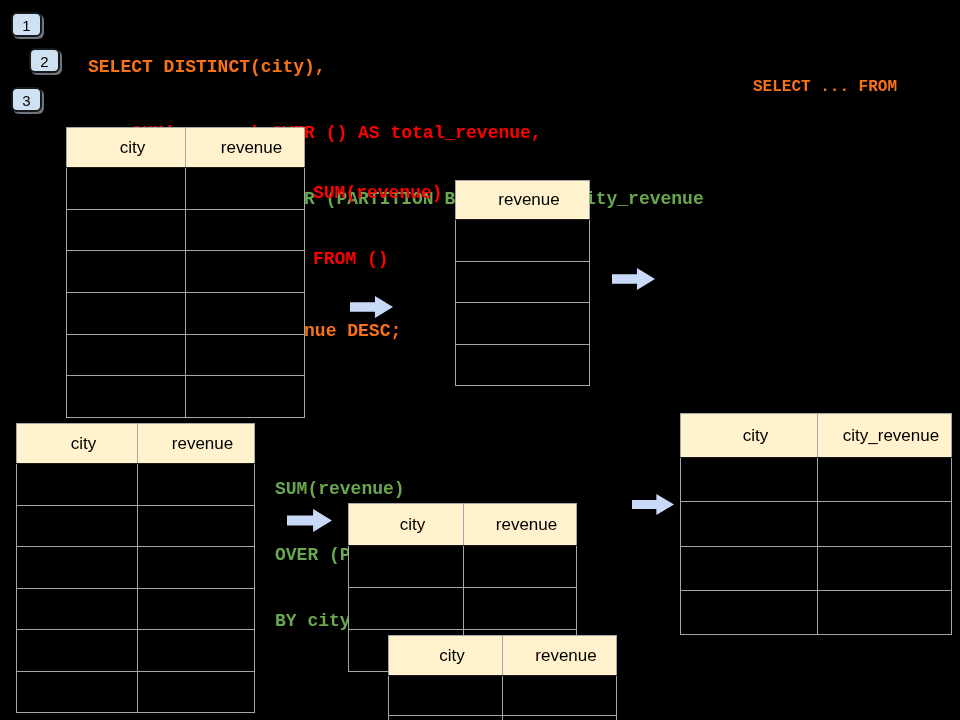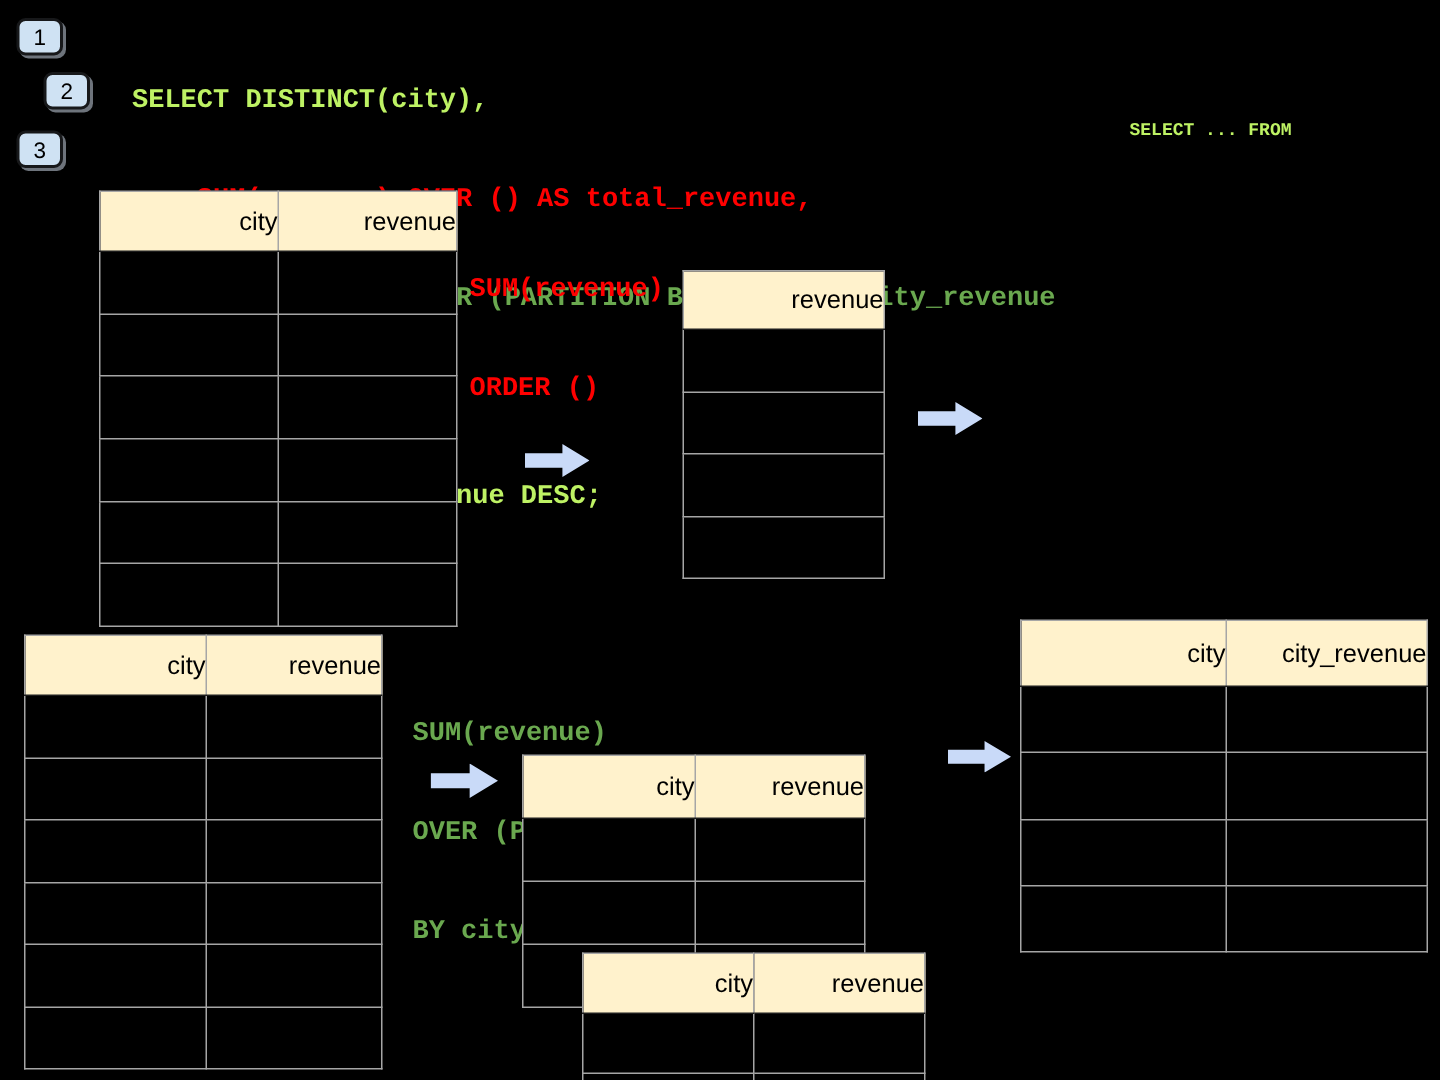--- a/index.html
+++ b/index.html
@@ -10,25 +10,25 @@
   }
   
   .code{
     position:absolute;
     font-family:"Liberation Mono", monospace;
     font-weight:bold;
     font-size:18px;line-height:22px;
     white-space:pre;
   }
   .code div{white-space:pre;}
-  .c-purple{color:#bef264;}
+  .c-purple{color:#f97316;}
   .c-red{color:#FF0000;}
   .c-green{color:#6AA84F;}
   #sql-main{left:88px;top:12px;}
-  #corner-snippet{left:753px;top:35px;font-size:12px;line-height:21px;}
+  #corner-snippet{left:753px;top:35px;font-size:16px;line-height:21px;}
   #label-total{left:313px;top:138px;}
   #label-partition{left:275px;top:434px;}
   
   .badge{
     position:absolute;width:31px;height:25px;
     background:#CFE2F3;border:2px solid #17181a;border-radius:6px;
     box-shadow:2px 2px 0 #6e747c;
     color:#000;font-size:15px;line-height:23px;text-align:center;
     box-sizing:border-box;
   }
@@ -49,21 +49,21 @@
   table.tbl{
     position:absolute;border-collapse:collapse;table-layout:fixed;
     background:#000;
   }
   .tbl th,.tbl td{
     border:1px solid #a6a6a6;box-sizing:border-box;padding:0;
   }
   .tbl th{
     background:#FFF2CC;color:#000;
     font-family:"Liberation Sans", sans-serif;
-    font-size:17px;font-weight:400;text-align:right;
+    font-size:17px;font-weight:400;text-align:center;
     padding-left:13px;
     border-bottom:1px solid #1c1c1c;
   }
   #tbl-source-top{left:66px;top:127px;width:239px;}
   #tbl-source-top thead tr{height:40px;}
   #tbl-source-top tbody tr{height:41.7px;}
   #tbl-source-top th.col1,#tbl-source-top td.col1{width:119px;}
 
   #tbl-revenue-only{left:455px;top:180px;width:135px;}
   #tbl-revenue-only thead tr{height:39px;}
@@ -103,21 +103,21 @@
   <div class="c-purple">  FROM rides</div>
   <div class="c-purple">  ORDER by city_revenue DESC;</div>
 </div>
 
 <div class="code c-purple" id="corner-snippet">
   <div>SELECT ... FROM</div>
 </div>
 
 <div class="code c-red" id="label-total">
   <div>SUM(revenue)</div>
-  <div>ORDER ()</div>
+  <div>FROM ()</div>
 </div>
 
 <div class="code c-green" id="label-partition">
   <div>SUM(revenue)</div>
   <div>OVER (PARTITION</div>
   <div>BY city)</div>
 </div>
 
 <div class="arrow" id="arrow-1"></div>
 <div class="arrow" id="arrow-2"></div>

